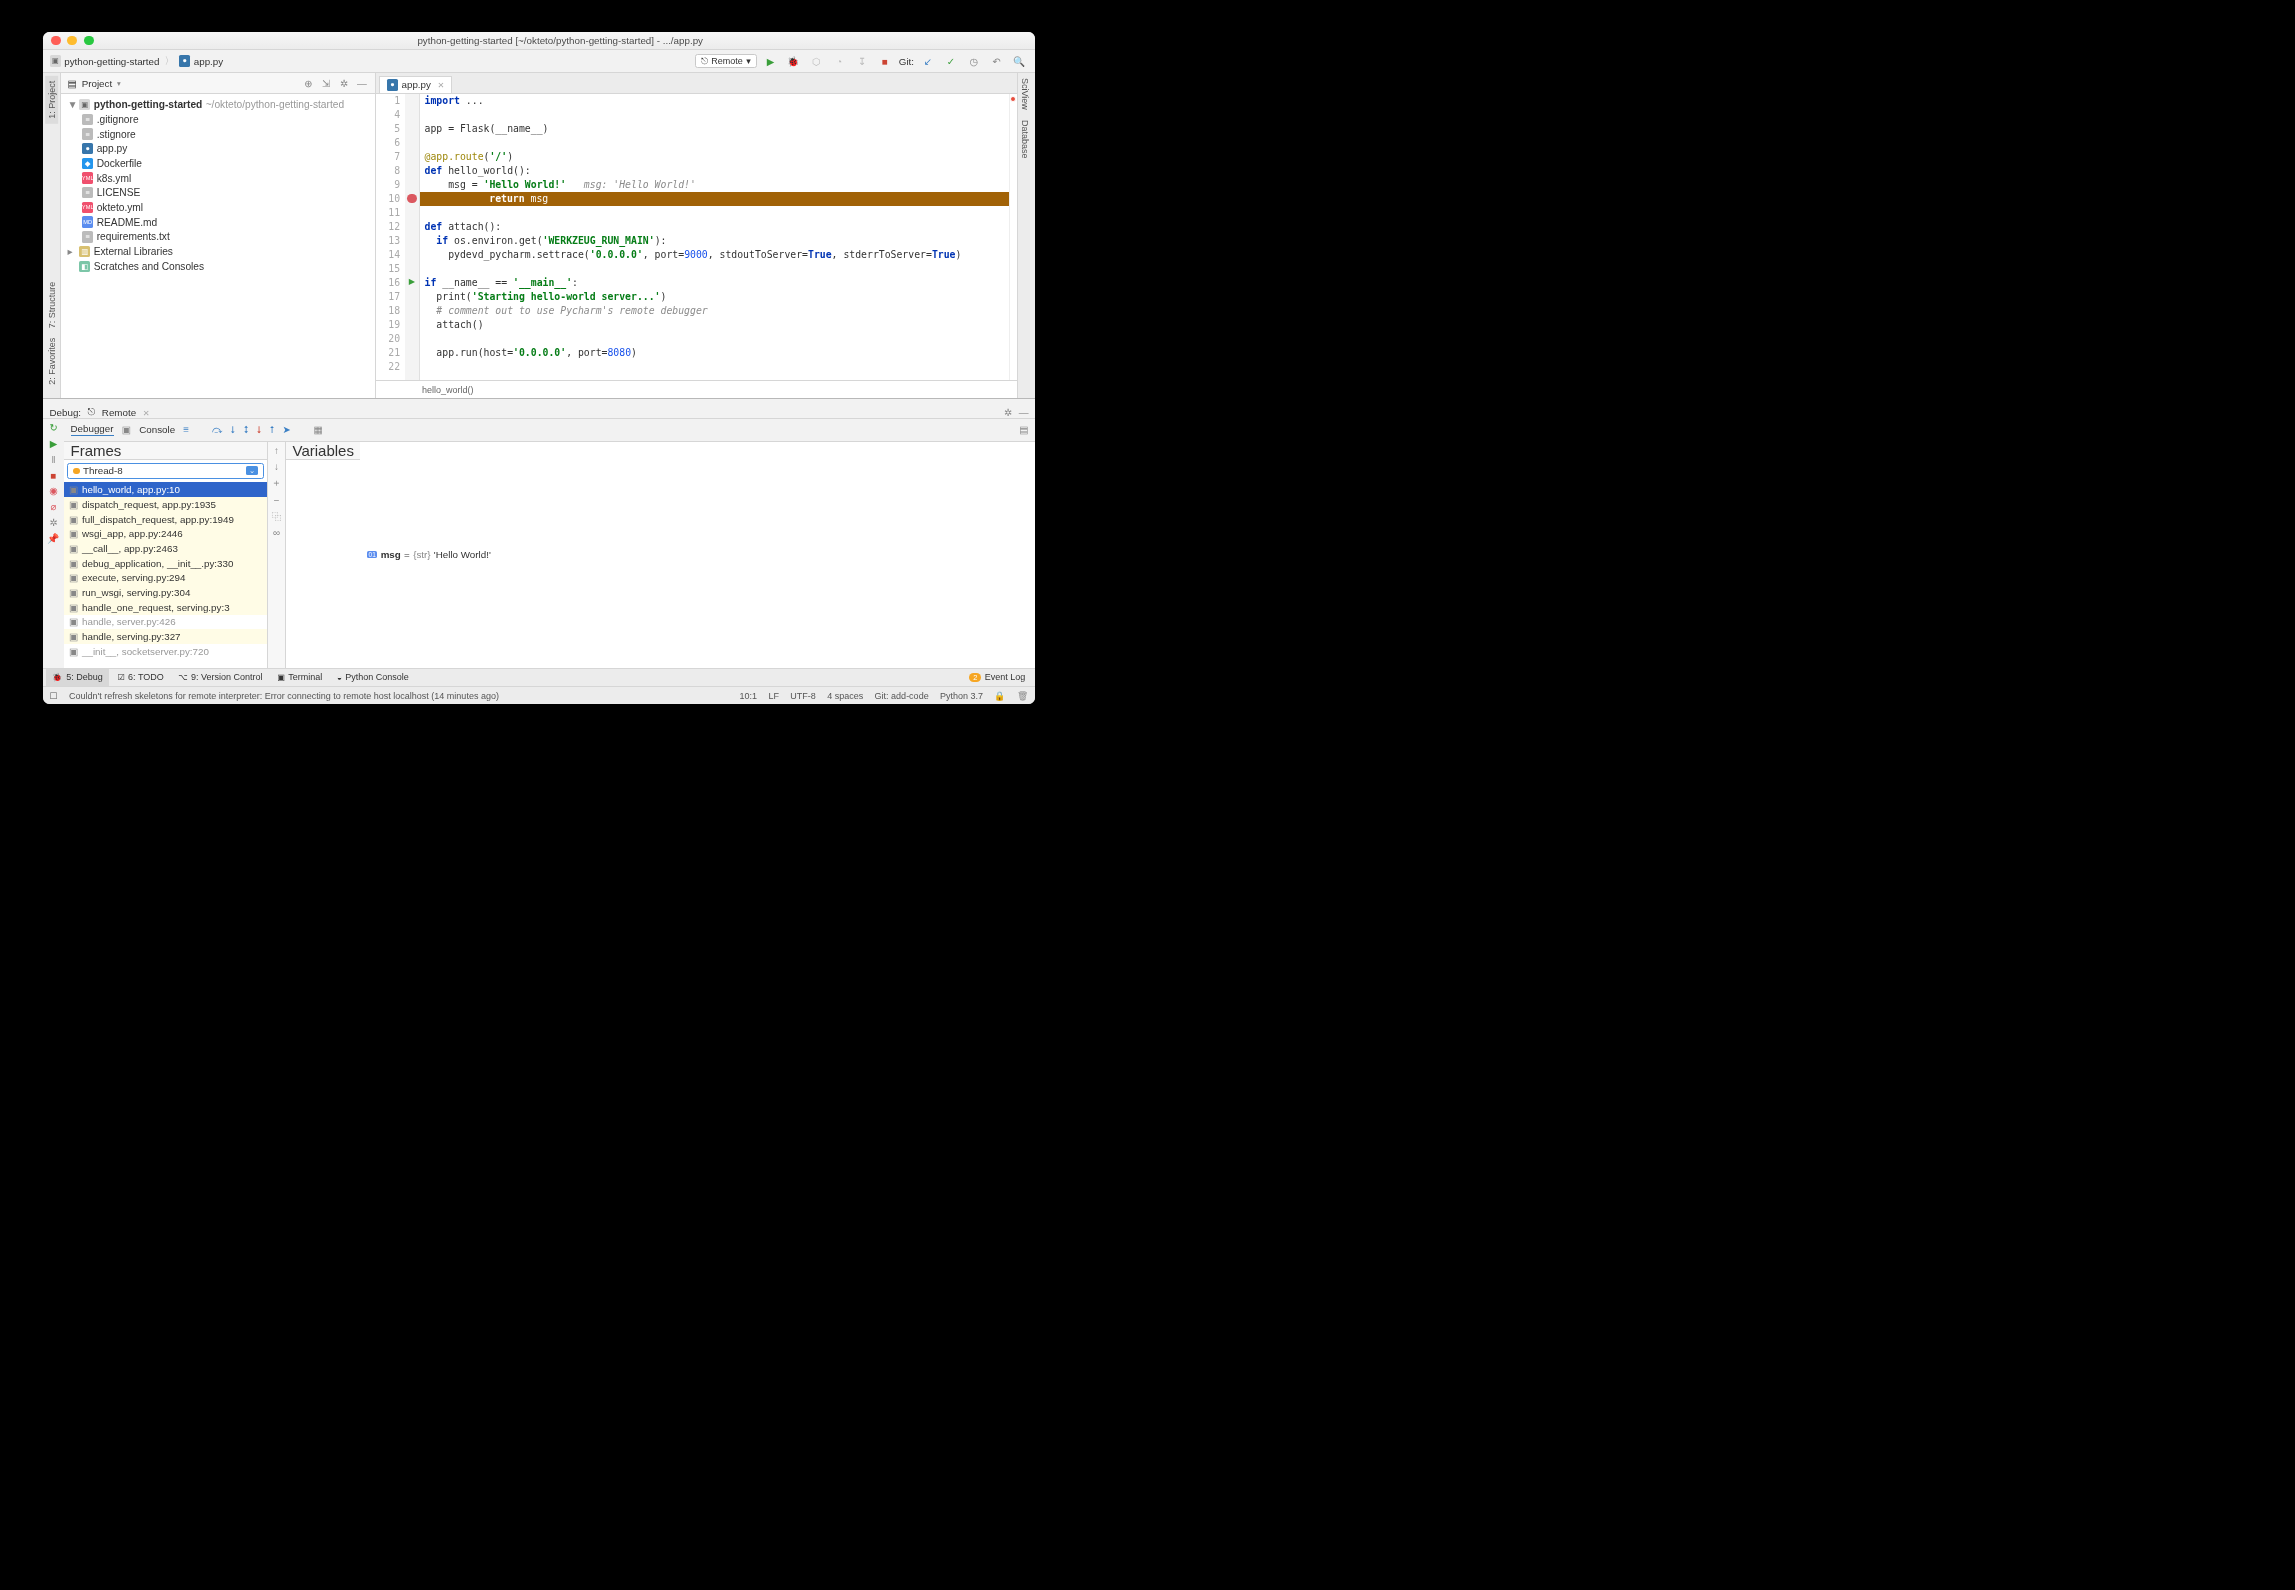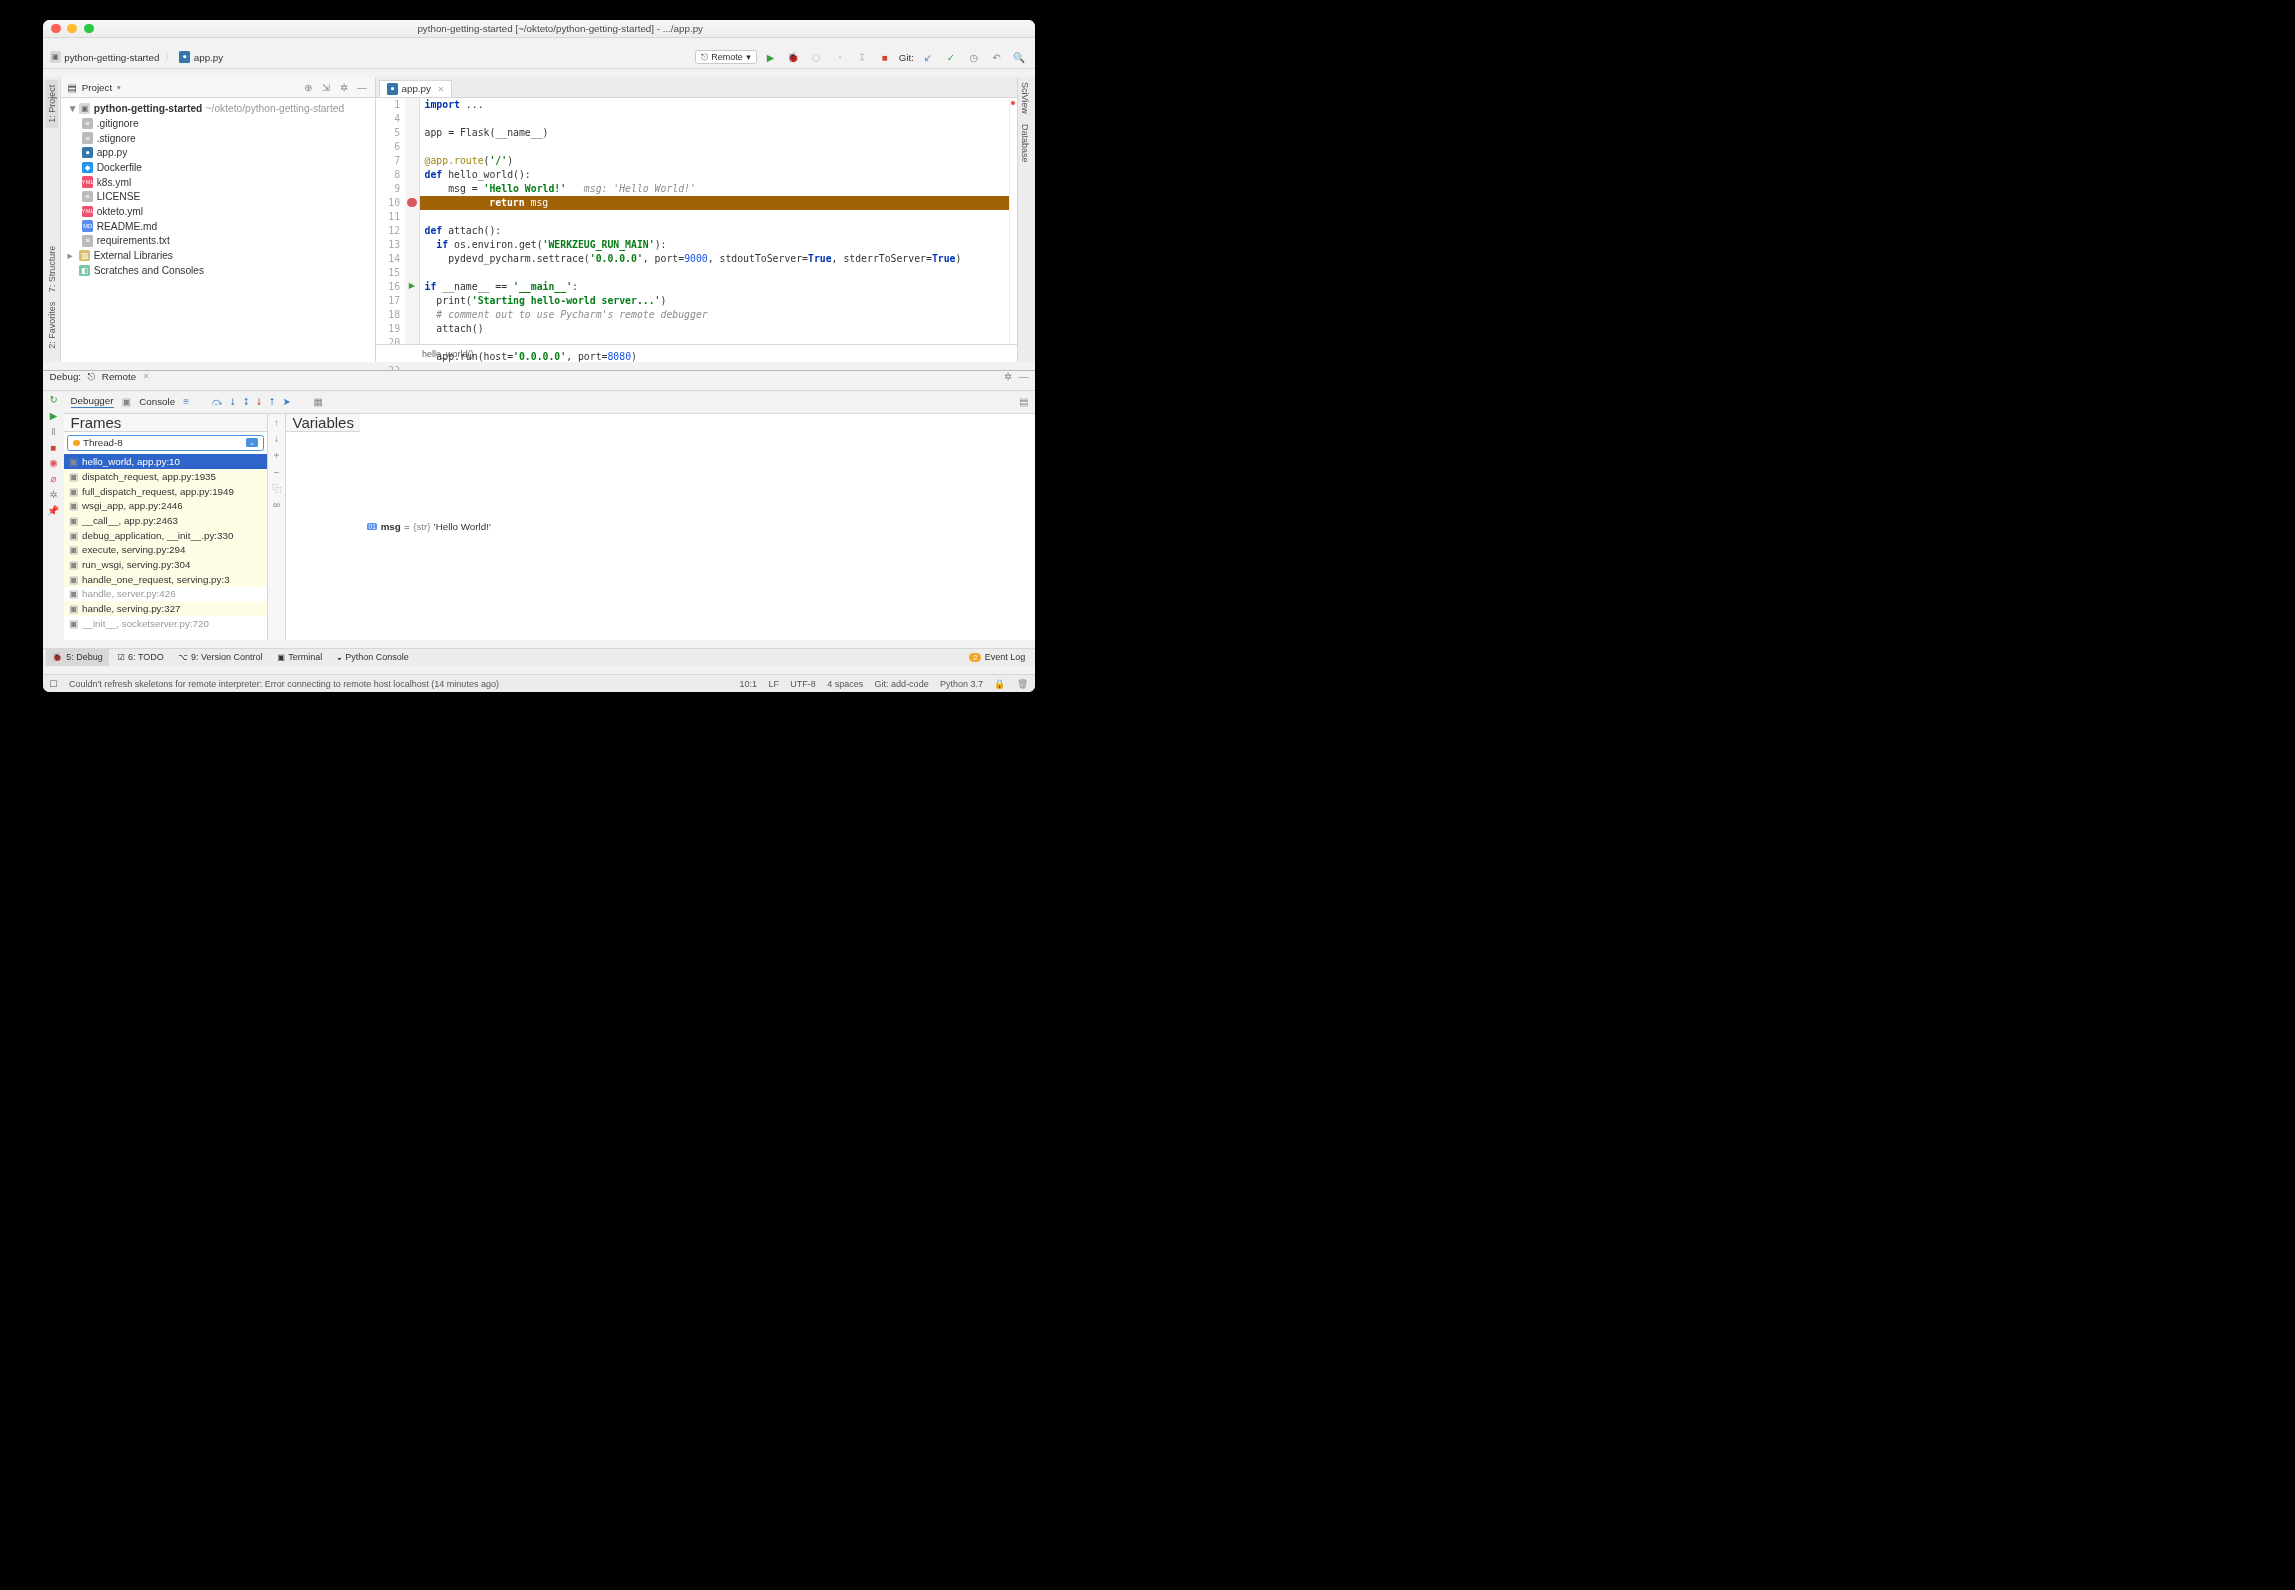--- a/index.html
+++ b/index.html
@@ -8,30 +8,29 @@
   font-family: -apple-system, "Helvetica Neue", Arial, sans-serif;
   font-size: 9.8px;
   color: #333;
   width: 1076px;
   height: 746px;
   position: relative;
 }
 .window {
   position: absolute;
   left: 43px;
-  top: 20px;
+  top: 32px;
   width: 992px;
   height: 672px;
   background: #f2f2f2;
   border-radius: 6.5px;
   box-shadow: 0 8.2px 33px rgba(0,0,0,.5);
   display: flex;
   flex-direction: column;
   overflow: hidden;
-  gap: 8px;
 }
 .titlebar {
   height: 18px;
   display: flex;
   align-items: center;
   padding: 0 8.2px;
   border-bottom: 0.8px solid #d6d6d6;
   background: linear-gradient(#f7f7f7,#ececec);
 }
 .traffic { display: flex; gap: 6.5px; }
@@ -132,21 +131,21 @@
 .cmt { color: #8c8c8c; font-style: italic; }
 .hint { color: #8c8c8c; font-style: italic; }
 .bp-dot { width: 9.8px; height: 9.8px; background: #db5860; border-radius: 50%; margin: 1.6px auto; }
 .gut-arrow { color: #3a9e3a; font-size: 8.2px; text-align: center; }
 .right-gutter { width: 18px; background: #ececec; border-left: 0.8px solid #d6d6d6; }
 .rvtab { writing-mode: vertical-rl; padding: 4.9px 1.6px; font-size: 9px; color: #555; }
 .err-stripe { width: 8.2px; background: #fff; border-left: 0.8px solid #eee; position: relative; }
 .err-mark { position: absolute; right: 0.8px; top: 1.6px; width: 6.5px; height: 6.5px; background: #e74c3c; border-radius: 50%; border: 0.8px solid #fff; }
 .crumb-bar { height: 18px; border-top: 0.8px solid #d6d6d6; display: flex; align-items: center; padding-left: 46px; font-size: 9px; color: #666; background: #fff; }
 .debug-panel { height: 270px; border-top: 0.8px solid #b8b8b8; display: flex; flex-direction: column; background: #f2f2f2; }
-.dbg-head { height: 19.6px; display: flex; align-items: flex-start; padding: 0 6.5px; gap: 6.5px; border-bottom: 0.8px solid #d6d6d6; }
+.dbg-head { height: 19.6px; display: flex; align-items: flex-end; padding: 0 6.5px; gap: 6.5px; border-bottom: 0.8px solid #d6d6d6; }
 .dbg-head .sp { flex: 1; }
 .dbg-tabs { height: 23px; display: flex; align-items: center; padding: 0 6.5px; gap: 8.2px; border-bottom: 0.8px solid #d6d6d6; }
 .dbg-left-icons { width: 21px; display: flex; flex-direction: column; align-items: center; gap: 4.9px; padding-top: 3.3px; }
 .dbg-body { flex: 1; display: flex; min-height: 0; }
 .dbg-main { flex: 1; display: flex; flex-direction: column; min-height: 0; }
 .dbg-cols { flex: 1; display: flex; min-height: 0; }
 .frames-col { width: 204px; border-right: 0.8px solid #d6d6d6; display: flex; flex-direction: column; background: #fff; }
 .col-hd { height: 18px; border-bottom: 0.8px solid #d6d6d6; padding: 0 6.5px; display: flex; align-items: center; font-size: 15px; background: #f7f7f7; }
 .thread-combo { margin: 3.3px; background: #fff; border: 0.8px solid #4a90e2; border-radius: 2.5px; padding: 1.6px 4.9px; display: flex; align-items: center; gap: 3.3px; }
 .thread-combo .dd { margin-left: auto; background: #4a90e2; color: #fff; width: 11.4px; text-align: center; border-radius: 1.6px; font-size: 7.4px; }

